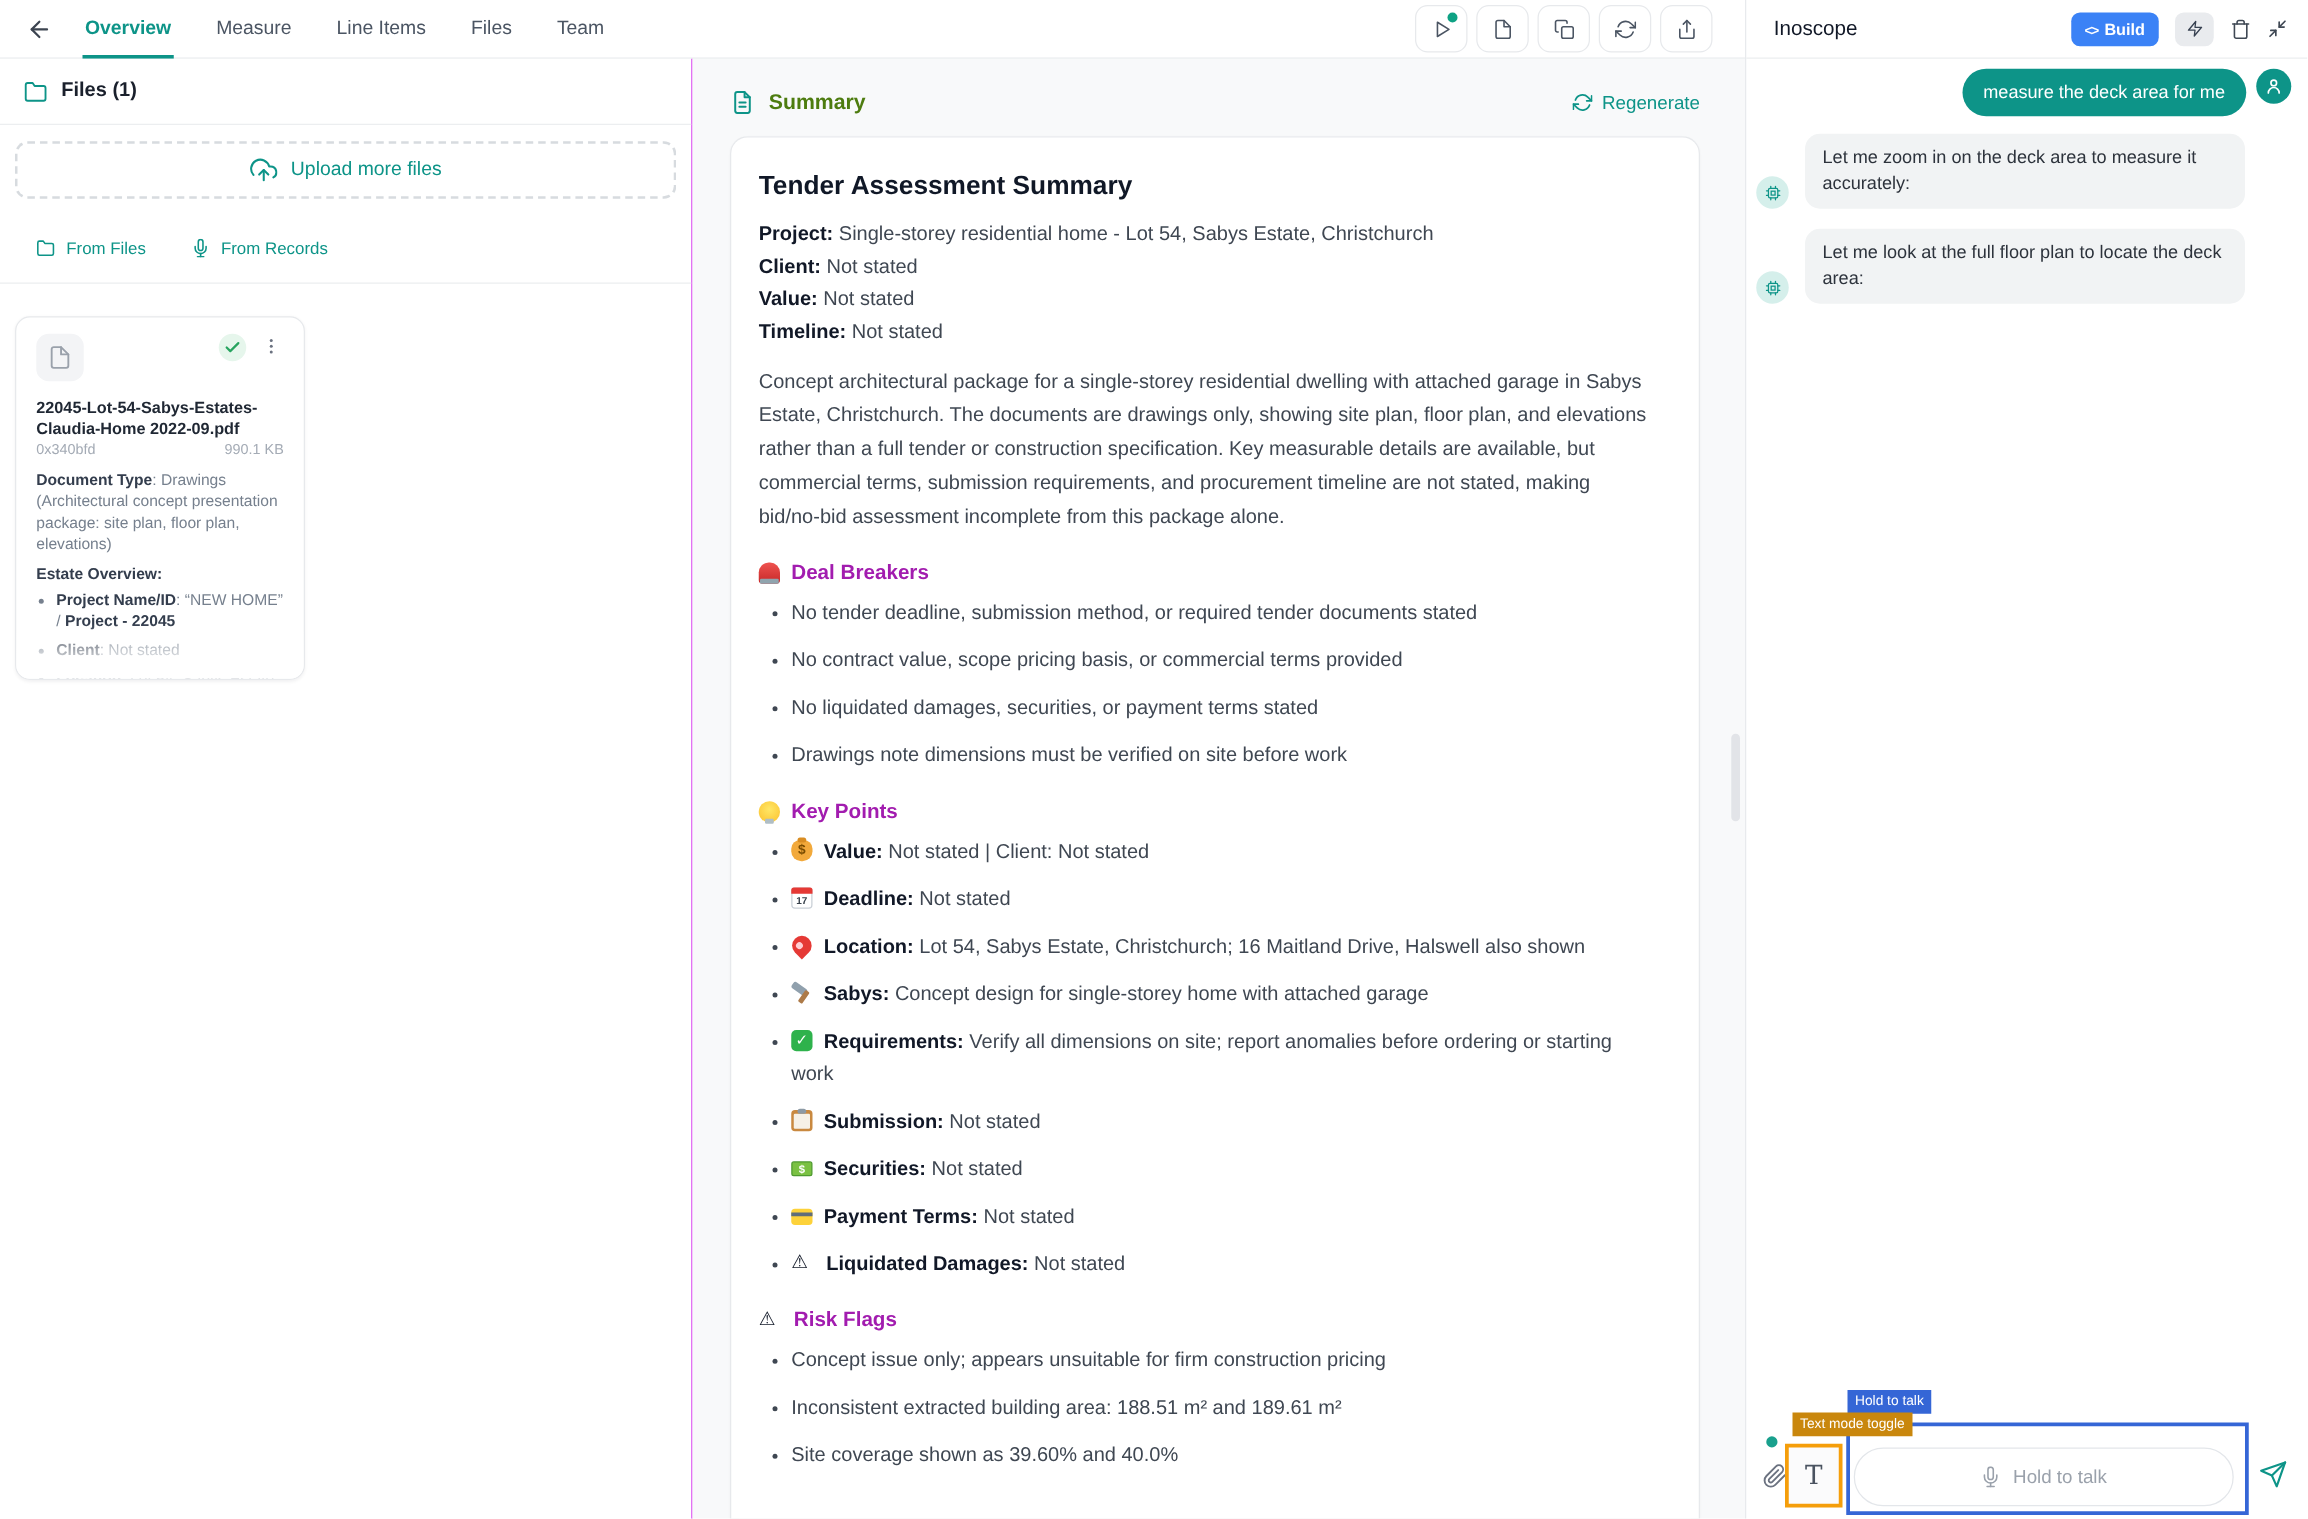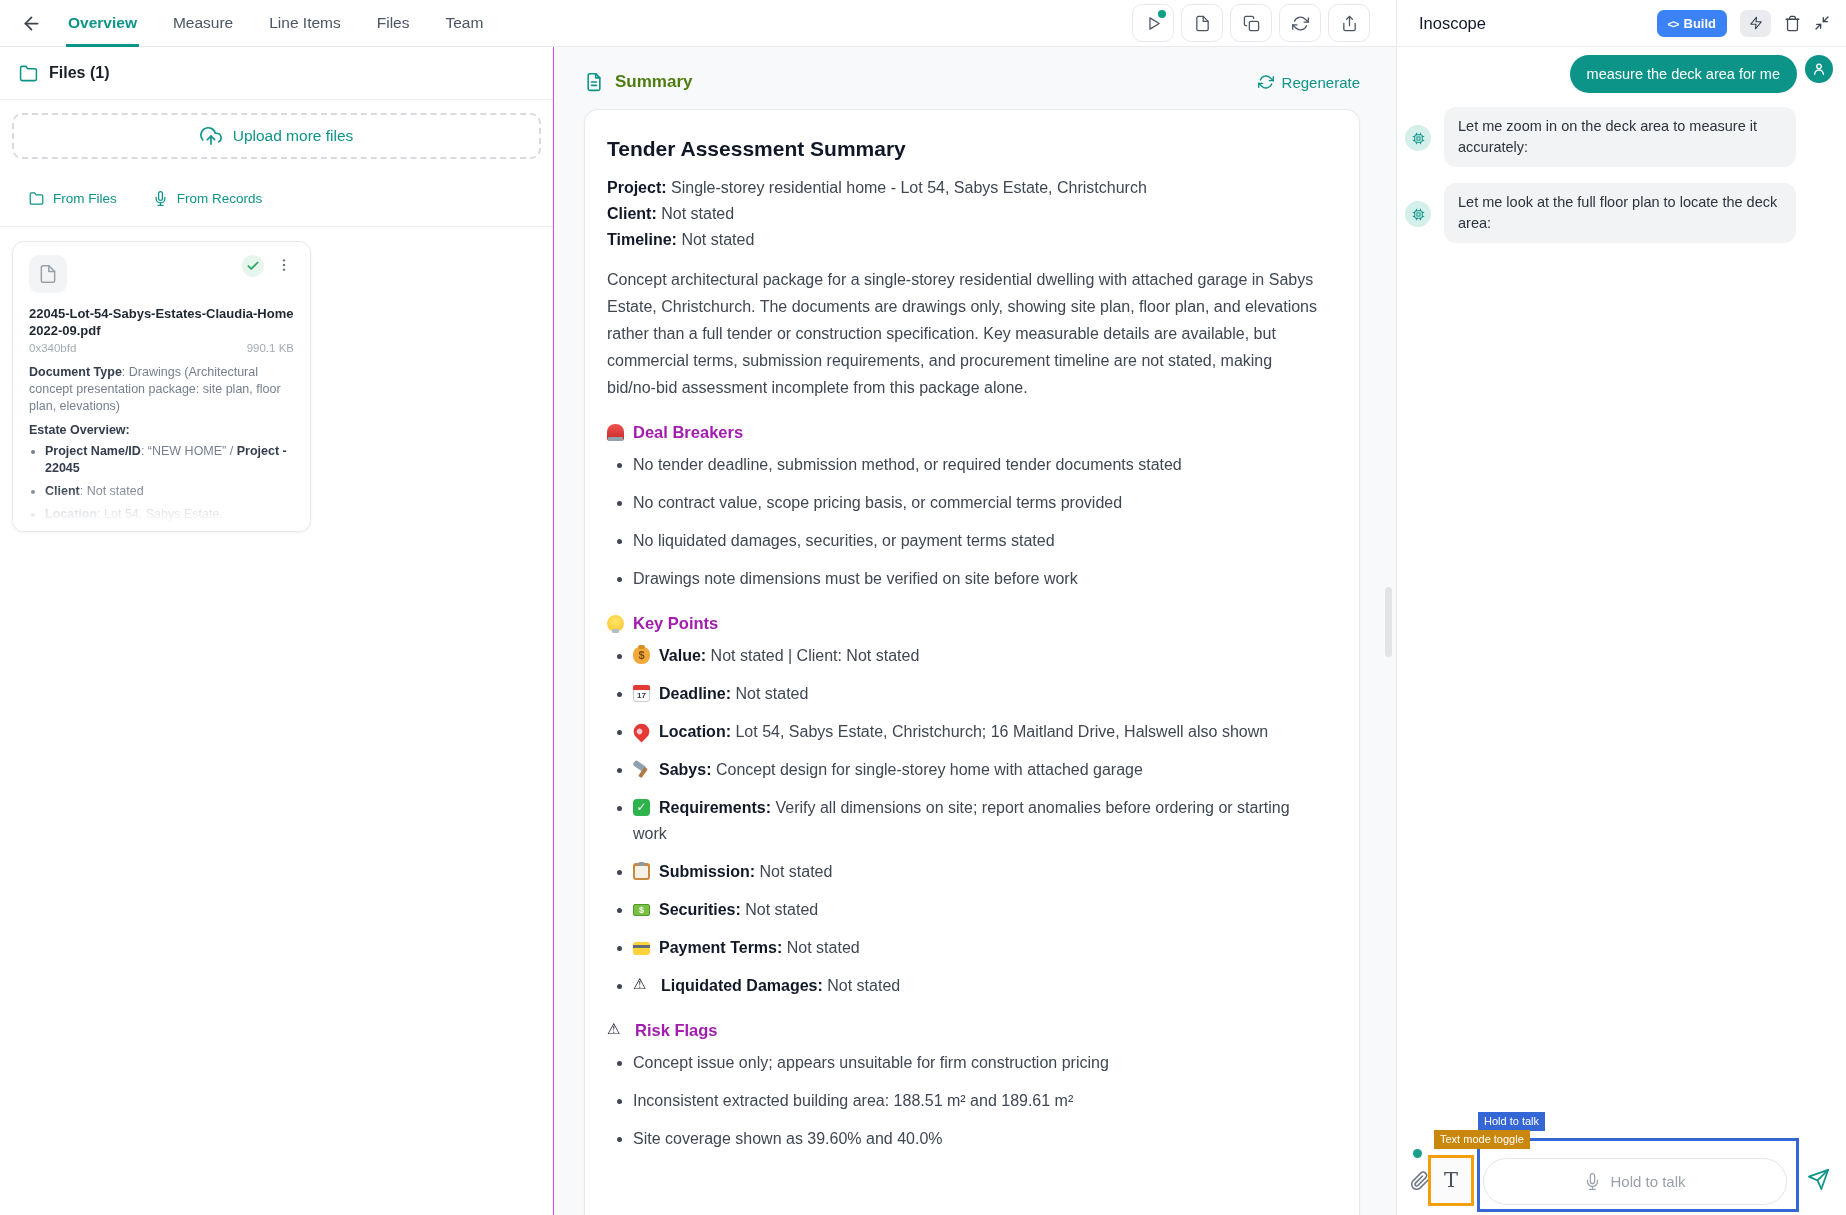--- a/index.html
+++ b/index.html
@@ -22,21 +22,21 @@
   .content-row{flex:1;display:flex;min-height:0}
 
   
   .files-panel{width:554px;flex-shrink:0;border-right:1px solid #d946ef;background:#fff;display:flex;flex-direction:column}
   .files-head{height:53px;display:flex;align-items:center;gap:11px;padding:0 19px;border-bottom:1px solid #eceef0}
   .files-head .t{font-size:16px;font-weight:700;color:#1a202c}
   .upload-btn{margin:13px 12px 0;height:46px;border:2px dashed #d7dbdf;border-radius:10px;display:flex;align-items:center;justify-content:center;gap:11px;color:#0d9488;font-size:15.5px;font-weight:500;cursor:pointer;background:#fff}
   .source-row{display:flex;gap:36px;padding:32px 18px 20px 29px;border-bottom:1px solid #eceef0}
   .source-item{display:flex;align-items:center;gap:9px;color:#0d9488;font-size:13.5px;font-weight:500;cursor:pointer}
 
-  .file-card{margin:14px 12px;width:299px;height:291px;border:1px solid #e7e9ec;border-radius:12px;background:#fff;box-shadow:0 1px 3px rgba(16,24,40,.06);padding:13px 16px;position:relative;overflow:hidden;cursor:pointer}
+  .file-card{margin:26px 12px;width:232px;height:291px;border:1px solid #e7e9ec;border-radius:12px;background:#fff;box-shadow:0 1px 3px rgba(16,24,40,.06);padding:13px 16px;position:relative;overflow:hidden;cursor:pointer}
   .fc-top{display:flex;align-items:flex-start}
   .fc-badge{width:38px;height:38px;border-radius:10px;background:#f3f4f6;display:flex;align-items:center;justify-content:center;color:#9aa1ab}
   .fc-check{margin-left:auto;width:22px;height:22px;border-radius:50%;background:#e6f6ec;display:flex;align-items:center;justify-content:center;color:#27a45f}
   .fc-kebab{margin-left:10px;color:#6b7280;cursor:pointer;padding:2px}
   .fc-name{margin-top:12px;font-size:13px;font-weight:700;color:#1f2733;line-height:17px}
   .fc-meta{display:flex;justify-content:space-between;margin-top:3px;font-size:11.5px;color:#a4abb5}
   .fc-sec{margin-top:10px;font-size:12.5px;line-height:17px;color:#76808e}
   .fc-sec b,.fc-li b{font-weight:700;color:#333d4d}
   .fc-heading{margin-top:8px;font-size:12.5px;font-weight:700;color:#333d4d}
   .fc-list{margin:6px 0 0 16px}
@@ -96,21 +96,21 @@
   .chat-head-actions{margin-left:auto;display:flex;align-items:center;gap:13px}
   .build-btn{display:flex;align-items:center;gap:6px;background:#3b82f6;color:#fff;border-radius:7px;height:27px;padding:0 11px;font-size:13px;font-weight:700;cursor:pointer}
   .code-glyph::before{content:"< >";font-weight:800;font-size:11px;letter-spacing:-2px}
   .zap-btn{width:31px;height:27px;background:#e9ebee;border-radius:7px;display:flex;align-items:center;justify-content:center;color:#374151;cursor:pointer}
   .icon-btn{color:#3f4854;cursor:pointer;display:flex;align-items:center}
 
   .chat-messages{flex:1;padding:8px 13px 0 8px;overflow:hidden}
   .msg-user{display:flex;justify-content:flex-end;align-items:flex-start;gap:8px;margin-bottom:14px}
   .bubble-user{background:#0d9488;color:#fff;font-size:14.5px;line-height:38px;height:38px;padding:0 17px;border-radius:19px;white-space:nowrap}
   .avatar-user{width:28px;height:28px;border-radius:50%;background:#0d9488;display:flex;align-items:center;justify-content:center;color:#fff;flex-shrink:0}
-  .msg-bot{display:flex;align-items:center;gap:13px;margin-bottom:16px}
+  .msg-bot{display:flex;align-items:flex-end;gap:13px;margin-bottom:16px}
   .avatar-bot{width:26px;height:26px;border-radius:50%;background:#d5efeb;display:flex;align-items:center;justify-content:center;color:#0d9488;flex-shrink:0;margin-top:2px}
   .bubble-bot{background:#f1f3f4;border-radius:12px;padding:9px 14px;font-size:14.5px;line-height:21px;color:#2d333c;max-width:352px}
 
   
   .status-dot{position:absolute;left:16px;top:1149px;width:9px;height:9px;border-radius:50%;background:#19a08d}
   .attach-btn{position:absolute;left:13px;top:1171px;color:#6b7280;cursor:pointer}
   .t-btn{position:absolute;left:31px;top:1155px;width:46px;height:51px;border:3px solid #f59e0b;background:#fbfbfc;display:flex;align-items:center;justify-content:center;font:400 21px/1 "DejaVu Serif",serif;color:#4a5360;cursor:pointer}
   .talk-outline{position:absolute;left:80px;top:1138px;width:322px;height:74px;border:3px solid #3566d6}
   .talk-input{position:absolute;left:86px;top:1158px;width:304px;height:47px;border:1px solid #e3e6ea;border-radius:24px;background:#fff;display:flex;align-items:center;justify-content:center;gap:9px;color:#9aa1ab;font-size:15px;cursor:pointer}
   .send-btn{position:absolute;left:410px;top:1168px;color:#0d9488;cursor:pointer}
@@ -292,20 +292,21 @@
               </span>
             <span>Regenerate</span>
           </div>
         </div>
 
         <div class="summary-card">
           <div class="doc-title">Tender Assessment Summary</div>
 
           <div class="meta-line"><b>Project:</b> <span>Single-storey residential home - Lot 54, Sabys Estate, Christchurch</span></div>
           <div class="meta-line"><b>Client:</b> <span>Not stated</span></div>
+          <div class="meta-line"><b>Value:</b> <span>Not stated</span></div>
           <div class="meta-line"><b>Timeline:</b> <span>Not stated</span></div>
 
           <p class="intro">Concept architectural package for a single-storey residential dwelling with attached garage in Sabys Estate, Christchurch. The documents are drawings only, showing site plan, floor plan, and elevations rather than a full tender or construction specification. Key measurable details are available, but commercial terms, submission requirements, and procurement timeline are not stated, making bid/no-bid assessment incomplete from this package alone.</p>
 
           <div class="sec-h">
             <i class="ico ico-siren"></i>
             <span>Deal Breakers</span>
           </div>
           <ul class="sum-list">
             <li><span>No tender deadline, submission method, or required tender documents stated</span></li>

